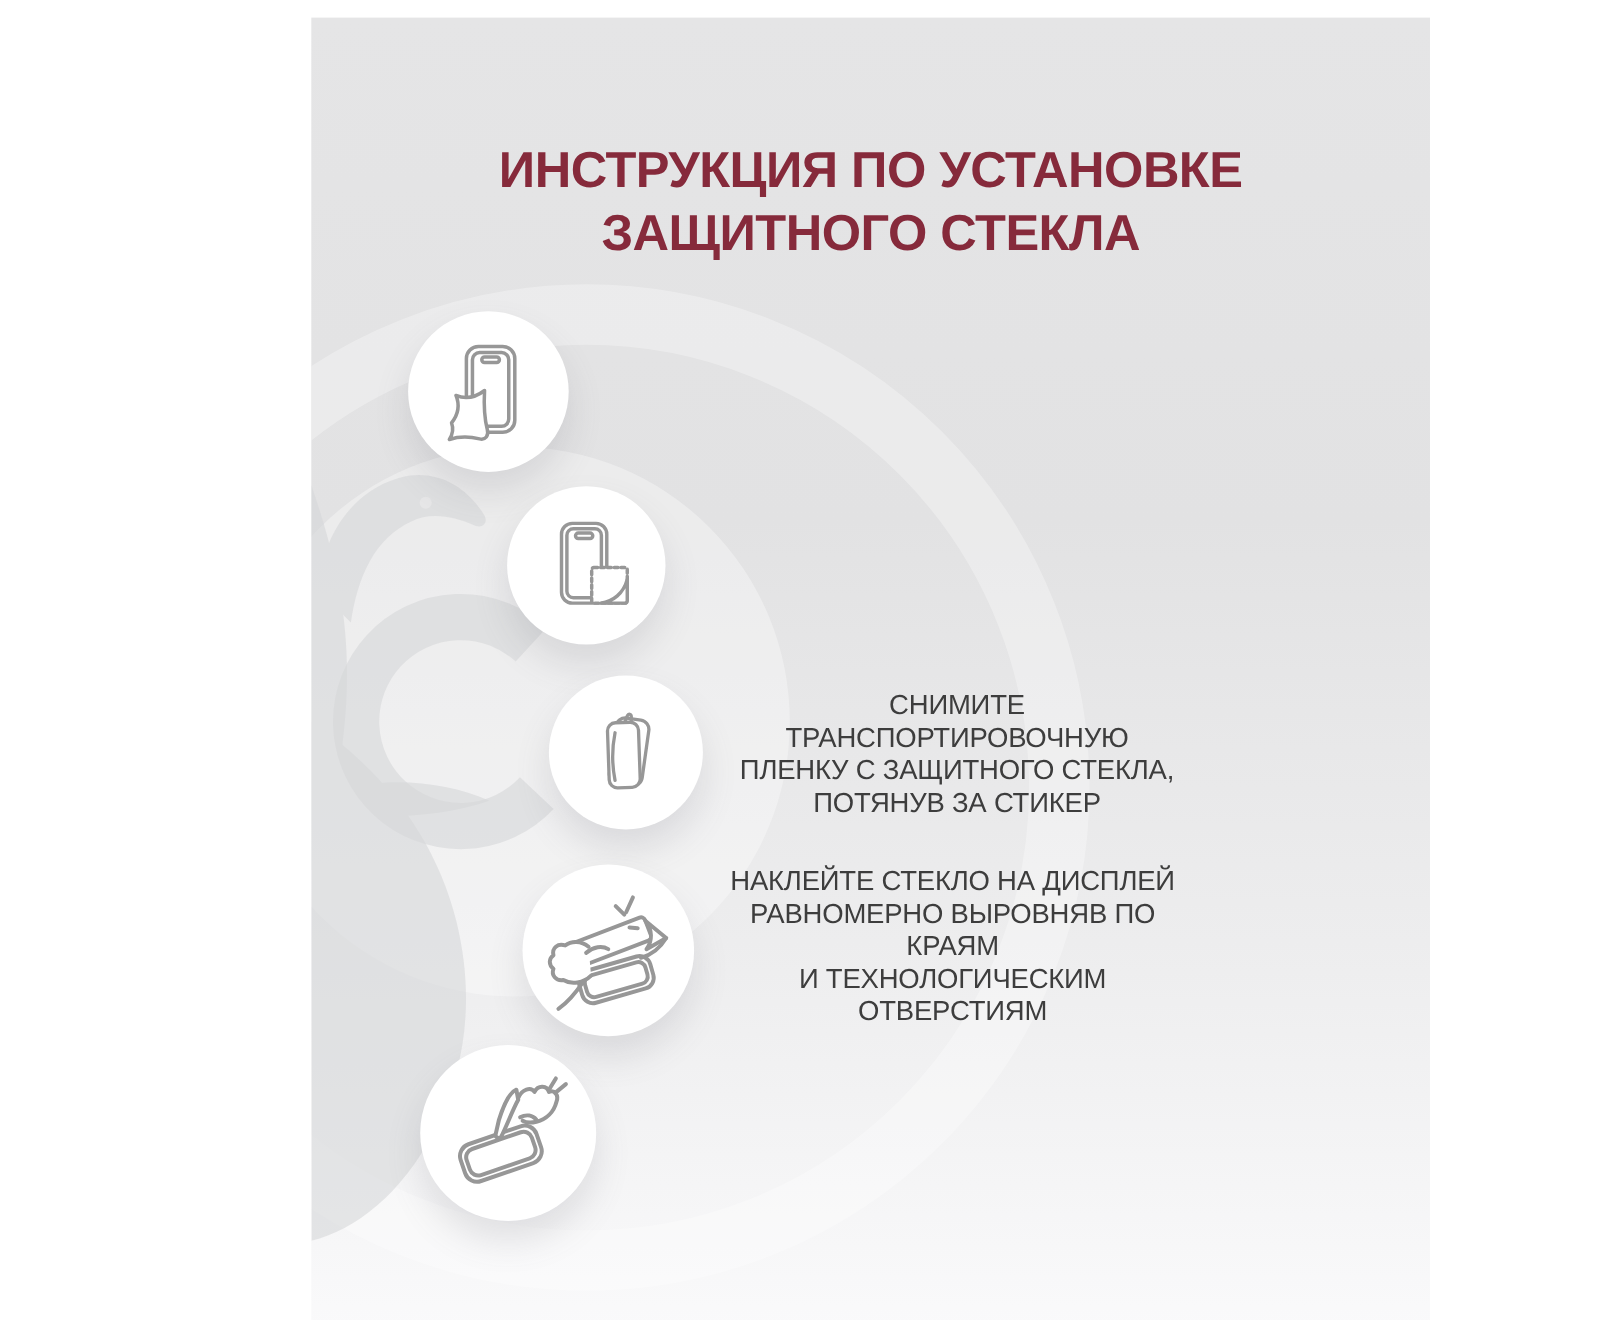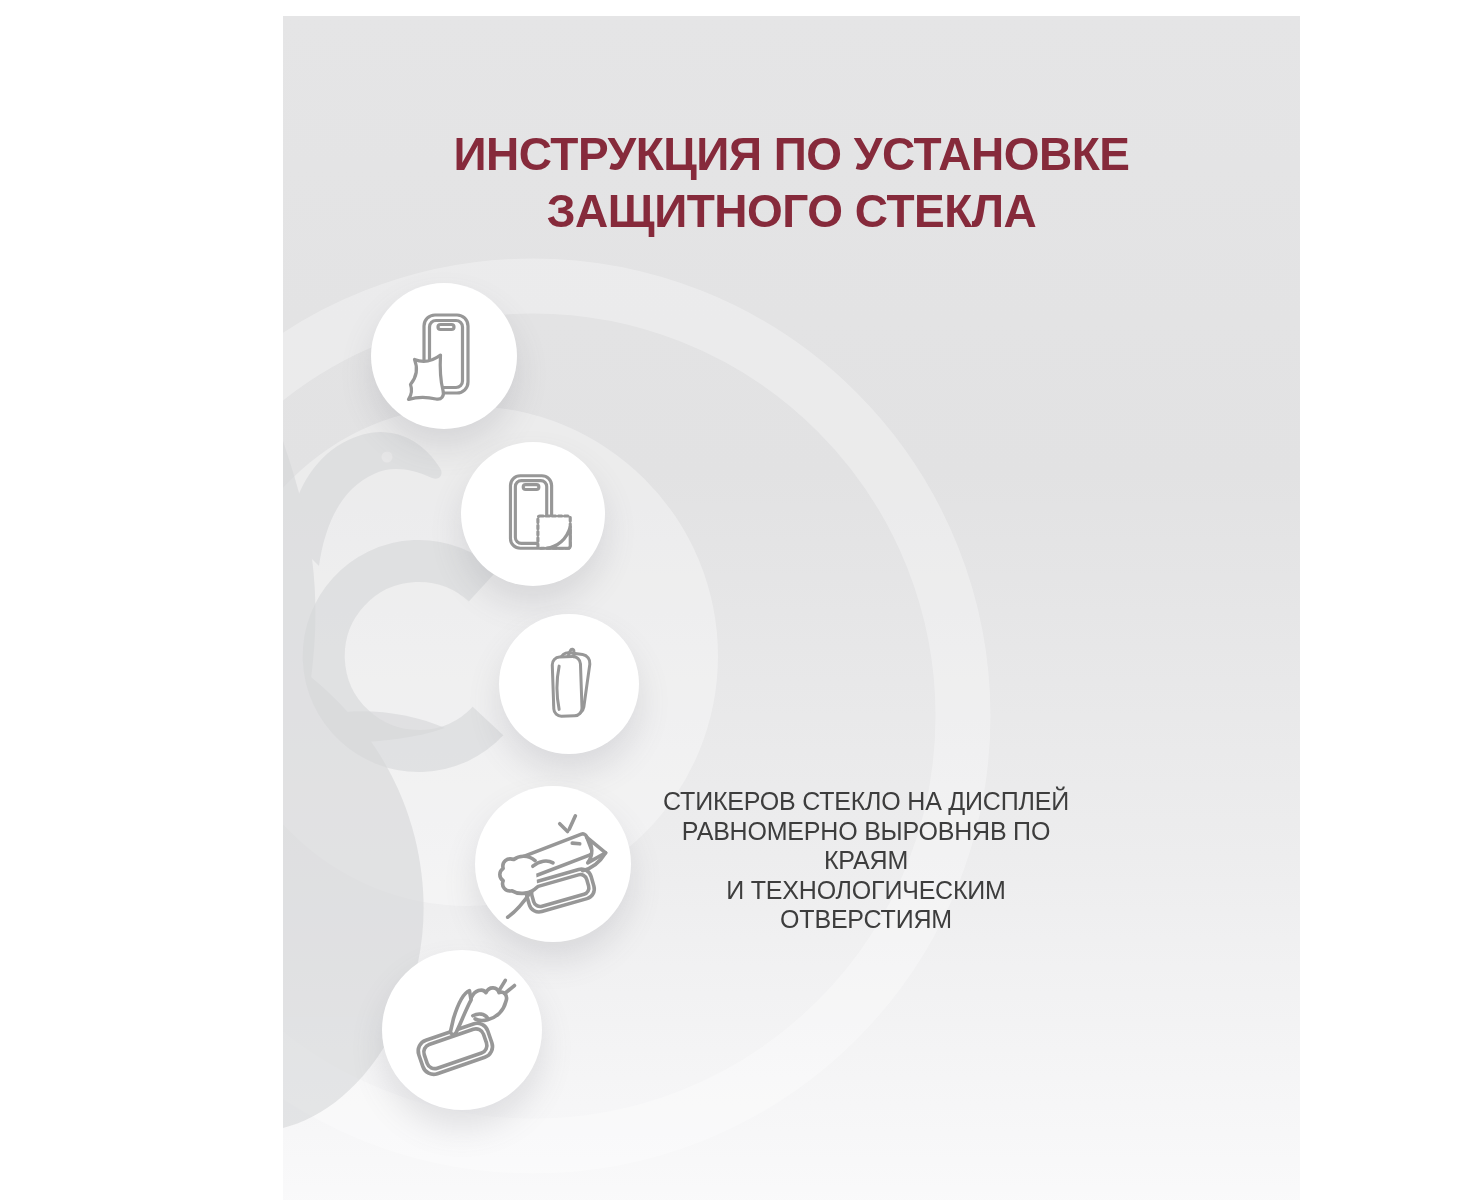--- a/index.html
+++ b/index.html
@@ -77,41 +77,44 @@
         <g transform="rotate(8 50 50)">
           <rect class="ic" x="37" y="17" width="32" height="64" rx="9"></rect>
         </g>
         <g transform="rotate(-2 50 52)">
           <rect class="icw" x="33" y="21" width="30" height="63" rx="8"></rect>
         </g>
         <path class="ic" d="M49 20.5 L51.5 14.5 C 52.5 12.2 55.2 12.8 55.2 15.3 L55.2 21"></path>
         <path class="ic" d="M39.5 31 C 36.5 46 36.5 62 39.5 77"></path>
       </svg>
     </div>
+    <div class="step-text" style="left:587px;top:670px">СНИМИТЕ ТРАНСПОРТИРОВОЧНУЮ
+ПЛЕНКУ С ЗАЩИТНОГО СТЕКЛА,
+ПОТЯНУВ ЗА СТИКЕР</div>
 
     <div class="circle" style="left:192px;top:770px;width:156px;height:156px">
       <svg width="112" height="112" viewBox="0 0 100 100">
         <path class="ic" d="M56 14 L63 21"></path>
         <path class="ic" d="M70 7 L64.5 19"></path>
         <g transform="rotate(-16 57 72)">
           <rect class="ic" x="26" y="60" width="60" height="27" rx="9"></rect>
           <rect class="ic" x="30.5" y="64.5" width="51" height="18" rx="6"></rect>
         </g>
         <g transform="rotate(-21 52 42)">
           <rect class="icw" x="20" y="33" width="64" height="20" rx="3.5"></rect>
           <path class="ic" d="M70 37.5 L76 40.5"></path>
         </g>
         <path class="icw" d="M80 26 L97 40 L81 49 C 86 42 86 33.5 80 26 Z"></path>
         <path class="ic" d="M97 40 C 91.5 49 84.5 54 76.5 56"></path>
         <path class="icw" d="M34 47 C 28 42 20 42 15 46 C 9 44 4 48 5.5 54 C 1.5 56.5 1.5 62 5.5 65 C 3.5 70 7.5 75 13.5 74 C 20 78 30 76.5 36 70.5"></path>
         <path class="ic" d="M32 52 C 38 47 45 46 50 49"></path>
         <path class="ic" d="M30 75 C 24 84 17.5 92 9.5 97.5"></path>
       </svg>
     </div>
-    <div class="step-text" style="left:583px;top:845px">СТИКЕРОВ СТЕКЛО НА ДИСПЛЕЙ
+    <div class="step-text" style="left:583px;top:845px">НАКЛЕЙТЕ СТЕКЛО НА ДИСПЛЕЙ
 РАВНОМЕРНО ВЫРОВНЯВ ПО КРАЯМ
 И ТЕХНОЛОГИЧЕСКИМ ОТВЕРСТИЯМ</div>
 
     <div class="circle" style="left:99px;top:934px;width:160px;height:160px">
       <svg width="114" height="114" viewBox="0 0 100 100">
         <g transform="rotate(-19 44 66)">
           <rect class="ic" x="12" y="51" width="64" height="31" rx="10"></rect>
           <rect class="ic" x="16.5" y="55.5" width="55" height="22" rx="7"></rect>
         </g>
         <path class="icw" d="M56.5 15.5 C 51.5 17.5 46.5 27 42.5 40 L 40 51 C 39.4 53.6 43 55.2 44.6 52.6 C 49 44 53.5 31.5 58 23.5 Z"></path>

